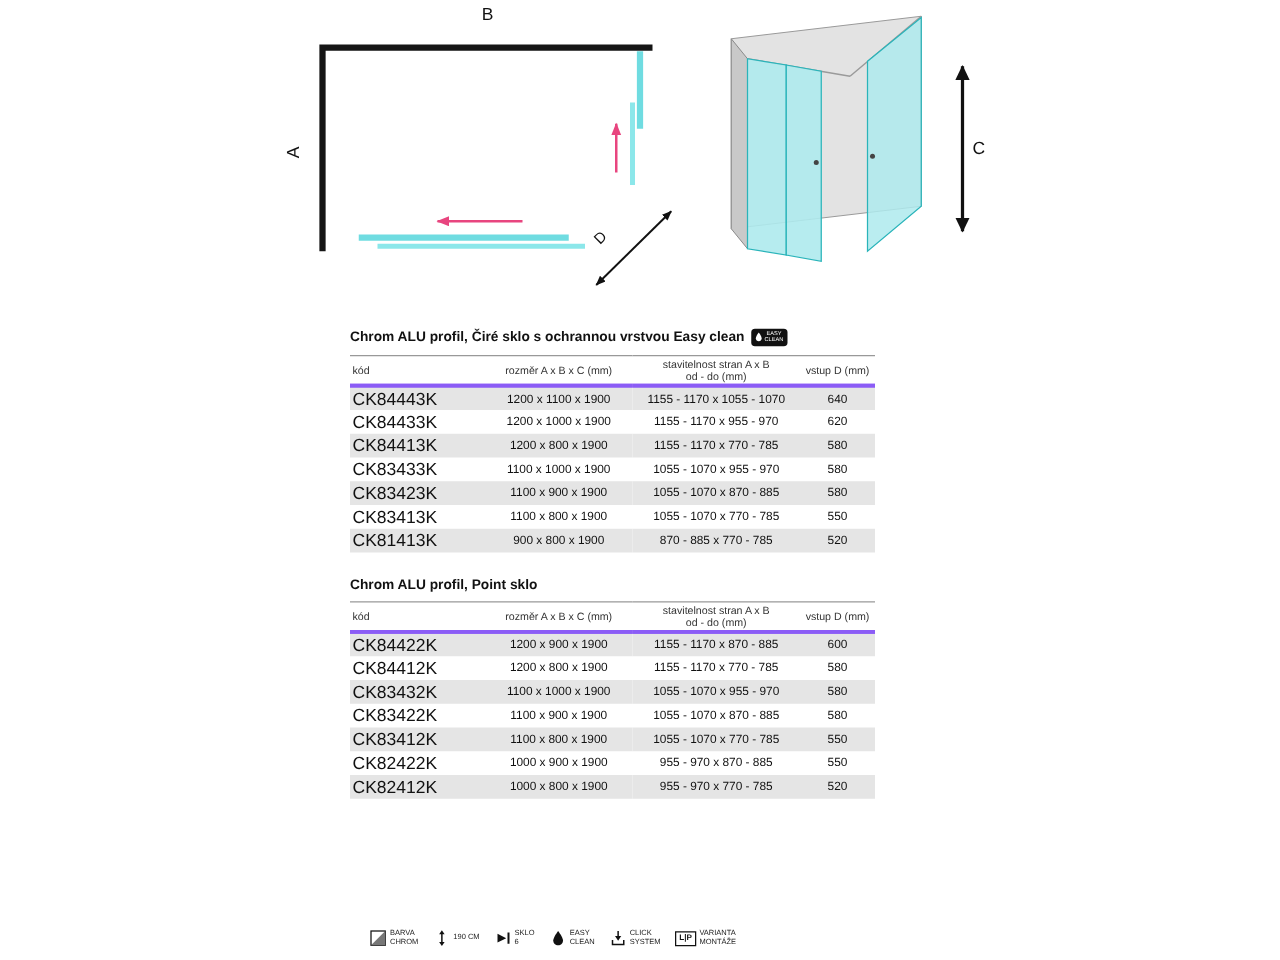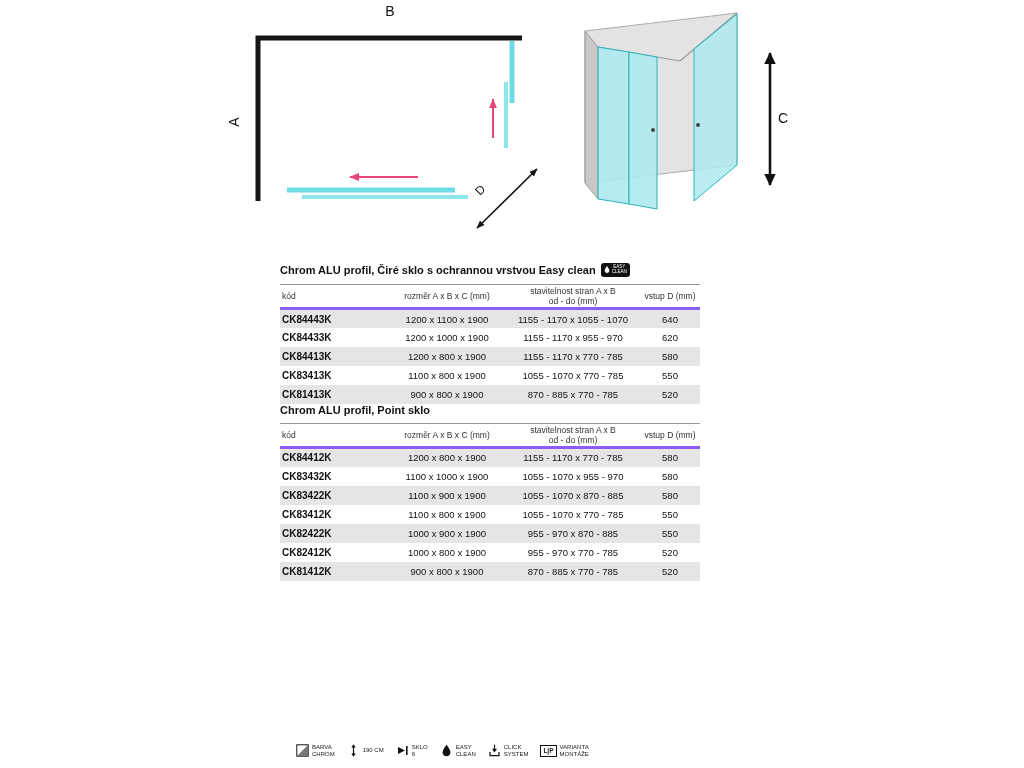--- a/index.html
+++ b/index.html
@@ -5,30 +5,30 @@
   * { margin:0; padding:0; box-sizing:border-box; }
   html,body { width:1024px; height:768px; background:#fff; }
   body { font-family:"Liberation Sans", sans-serif; color:#111; }
   .page { position:relative; width:1024px; height:768px; background:#fff; overflow:hidden; }
   .svg-abs { position:absolute; }
   svg text { font-family:"Liberation Sans", sans-serif; fill:#111; }
 
   
   .tables { position:absolute; left:280px; top:263px; width:420px; }
   .tbl-title { font-size:11px; font-weight:bold; display:flex; align-items:center; gap:5px; margin-bottom:7px; color:#111;text-align:center; }
-  .tbl2-title { margin-top:0; }
+  .tbl2-title { margin-top:20px; }
   .badge { display:inline-flex; align-items:center; gap:2px; background:#111; border-radius:3px; padding:2px 3px; }
   .badge-label { font-size:4.5px; line-height:1.1; color:#fff; white-space:pre-line; text-transform:uppercase; font-weight:normal; }
   table { border-collapse:collapse; width:420px; table-layout:fixed; }
   col.c1{width:108px} col.c2{width:118px} col.c3{width:134px} col.c4{width:60px}
   thead tr { border-top:1px solid #999; border-bottom:3px solid #8b5cf6; }
   th { font-weight:normal; font-size:8.5px; color:#333; padding:1px 0; line-height:1.2; white-space:pre-line; text-align:center; vertical-align:middle; }
   th.col-kod, td.col-kod { text-align:left; padding-left:2px; }
   td { font-size:9.5px; height:19px; text-align:center; vertical-align:middle; color:#111; }
-  td.col-kod { font-weight:bold; font-size:10px; }
+  td.col-kod { font-weight:normal; font-size:14px; }
   tbody tr:nth-child(odd) { background:#e5e5e5; }
 
   
   .footer { position:absolute; left:296px; top:744px; display:flex; gap:12px; align-items:center; }
   .f-item { display:flex; align-items:center; gap:3px; }
   .f-icon { width:13px; height:13px; flex:none; }
   .f-label { font-size:6px; line-height:1.15; white-space:pre-line; color:#222; }
   .lp-box { border:1px solid #111; font-size:6.5px; font-weight:bold; padding:2px 2px; line-height:1; color:#111; }
 </style>
 </head>
@@ -135,20 +135,32 @@
           <td>1155 - 1170 x 955 - 970</td>
           <td>620</td>
         </tr>
           <tr>
           <td class="col-kod">CK84413K</td>
           <td>1200 x 800 x 1900</td>
           <td>1155 - 1170 x 770 - 785</td>
           <td>580</td>
         </tr>
           <tr>
+          <td class="col-kod">CK83433K</td>
+          <td>1100 x 1000 x 1900</td>
+          <td>1055 - 1070 x 955 - 970</td>
+          <td>580</td>
+        </tr>
+          <tr>
+          <td class="col-kod">CK83423K</td>
+          <td>1100 x 900 x 1900</td>
+          <td>1055 - 1070 x 870 - 885</td>
+          <td>580</td>
+        </tr>
+          <tr>
           <td class="col-kod">CK83413K</td>
           <td>1100 x 800 x 1900</td>
           <td>1055 - 1070 x 770 - 785</td>
           <td>550</td>
         </tr>
           <tr>
           <td class="col-kod">CK81413K</td>
           <td>900 x 800 x 1900</td>
           <td>870 - 885 x 770 - 785</td>
           <td>520</td>
@@ -171,20 +183,26 @@
         <tr>
           <th class="col-kod">kód</th>
           <th>rozměr A x B x C (mm)</th>
           <th>stavitelnost stran A x B
 od - do (mm)</th>
           <th>vstup D (mm)</th>
         </tr>
       </thead>
       <tbody>
           <tr>
+          <td class="col-kod">CK84422K</td>
+          <td>1200 x 900 x 1900</td>
+          <td>1155 - 1170 x 870 - 885</td>
+          <td>600</td>
+        </tr>
+          <tr>
           <td class="col-kod">CK84412K</td>
           <td>1200 x 800 x 1900</td>
           <td>1155 - 1170 x 770 - 785</td>
           <td>580</td>
         </tr>
           <tr>
           <td class="col-kod">CK83432K</td>
           <td>1100 x 1000 x 1900</td>
           <td>1055 - 1070 x 955 - 970</td>
           <td>580</td>
@@ -206,26 +224,20 @@
           <td>1000 x 900 x 1900</td>
           <td>955 - 970 x 870 - 885</td>
           <td>550</td>
         </tr>
           <tr>
           <td class="col-kod">CK82412K</td>
           <td>1000 x 800 x 1900</td>
           <td>955 - 970 x 770 - 785</td>
           <td>520</td>
         </tr>
-          <tr>
-          <td class="col-kod">CK81412K</td>
-          <td>900 x 800 x 1900</td>
-          <td>870 - 885 x 770 - 785</td>
-          <td>520</td>
-        </tr>
         </tbody>
     </table>
 
   </div>
 
   <div class="footer">
 
     <div class="f-item">
       <svg class="f-icon" viewBox="0 0 13 13">
         <rect x="0.8" y="0.8" width="11.4" height="11.4" fill="#fff" stroke="#111" stroke-width="1"></rect>

